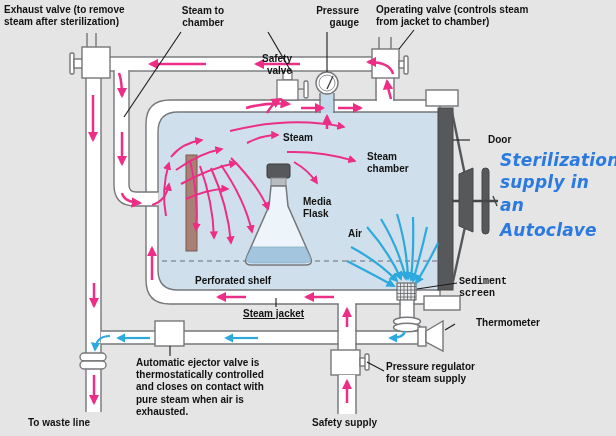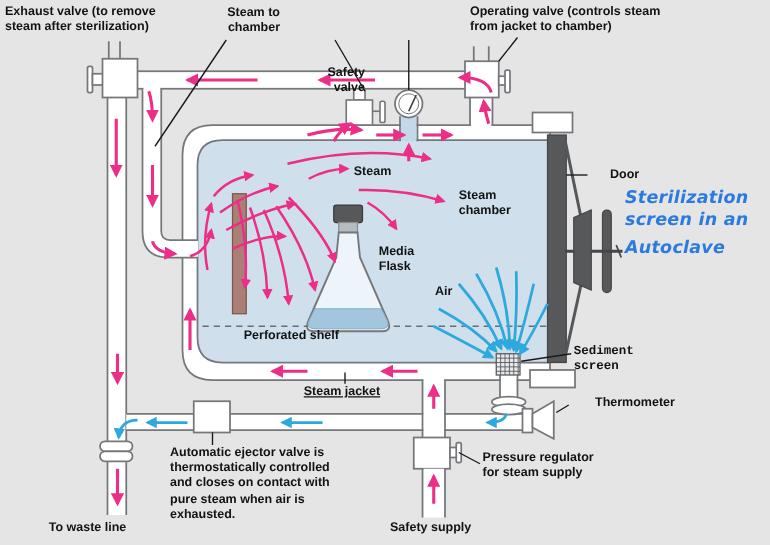--- a/index.html
+++ b/index.html
@@ -4,21 +4,21 @@
 <style>
   html,body{margin:0;padding:0;background:#fff;}
   .stage{position:relative;width:616px;height:436px;background:#e5e5e5;overflow:hidden;
          font-family:"Liberation Sans",sans-serif;}
   .stage svg{position:absolute;left:0;top:0;}
   .lbl{position:absolute;font-size:10px;font-weight:700;color:#121212;line-height:1.22;
        white-space:pre-line;}
   .ctr{text-align:right;}
   .title{position:absolute;left:500px;top:149px;width:116px;color:var(--title_blue);
          font-family:"DejaVu Sans",sans-serif;font-weight:700;font-style:italic;
-         font-size:14px;line-height:1.32;letter-spacing:.2px;}
+         font-size:17px;line-height:1.32;letter-spacing:.2px;}
   .title .t3{margin-top:3px;}
 </style>
 </head>
 <body>
 
 <div class="stage">
 
 <svg width="616" height="436" viewBox="0 0 616 436">
   <defs>
     <marker id="mp" viewBox="0 0 10 10" refX="8" refY="5" markerWidth="4.2" markerHeight="4.2" orient="auto">
@@ -205,42 +205,44 @@
     <path d="M367,362 L384,371"></path>
   </g>
 </svg>
 
   <div class="lbl" style="left:4px;top:4px;width:172px;">Exhaust valve (to remove
 steam after sterilization)</div>
   <div class="lbl ctr" style="left:146px;top:5px;width:78px;">Steam to
 chamber</div>
   <div class="lbl ctr" style="left:240px;top:5px;width:52px;margin-top:48px;">Safety
 valve</div>
+  <div class="lbl ctr" style="left:299px;top:5px;width:60px;">Pressure
+gauge</div>
   <div class="lbl" style="left:376px;top:4px;width:182px;">Operating valve (controls steam
 from jacket to chamber)</div>
   <div class="lbl" style="left:283px;top:132px;">Steam</div>
   <div class="lbl" style="left:367px;top:151px;">Steam
 chamber</div>
   <div class="lbl" style="left:303px;top:196px;">Media
 Flask</div>
   <div class="lbl" style="left:348px;top:228px;">Air</div>
-  <div class="lbl" style="left:195px;top:263px;text-align:right;">Perforated shelf</div>
+  <div class="lbl" style="left:195px;top:275px;text-align:right;">Perforated shelf</div>
   <div class="lbl" style="left:472px;top:134px;padding-left:16px;">Door</div>
   <div class="lbl" style="left:459px;top:276px;font-family:Liberation Mono, monospace;">Sediment
 screen</div>
   <div class="lbl" style="left:476px;top:317px;text-align:right;">Thermometer</div>
   <div class="lbl" style="left:243px;top:308px;text-decoration:underline;">Steam jacket</div>
   <div class="lbl" style="left:136px;top:357px;width:210px;">Automatic ejector valve is
 thermostatically controlled
 and closes on contact with
 pure steam when air is
 exhausted.</div>
   <div class="lbl" style="left:386px;top:361px;width:140px;">Pressure regulator
 for steam supply</div>
   <div class="lbl" style="left:312px;top:417px;">Safety supply</div>
-  <div class="lbl" style="left:39px;top:417px;">To waste line</div>
+  <div class="lbl" style="left:28px;top:417px;">To waste line</div>
 
   <div class="title">
     <div class="t1">Sterilization</div>
-    <div class="t2">screen in an</div>
+    <div class="t2">supply in an</div>
     <div class="t3">Autoclave</div>
   </div>
 </div>
 
 </body></html>

